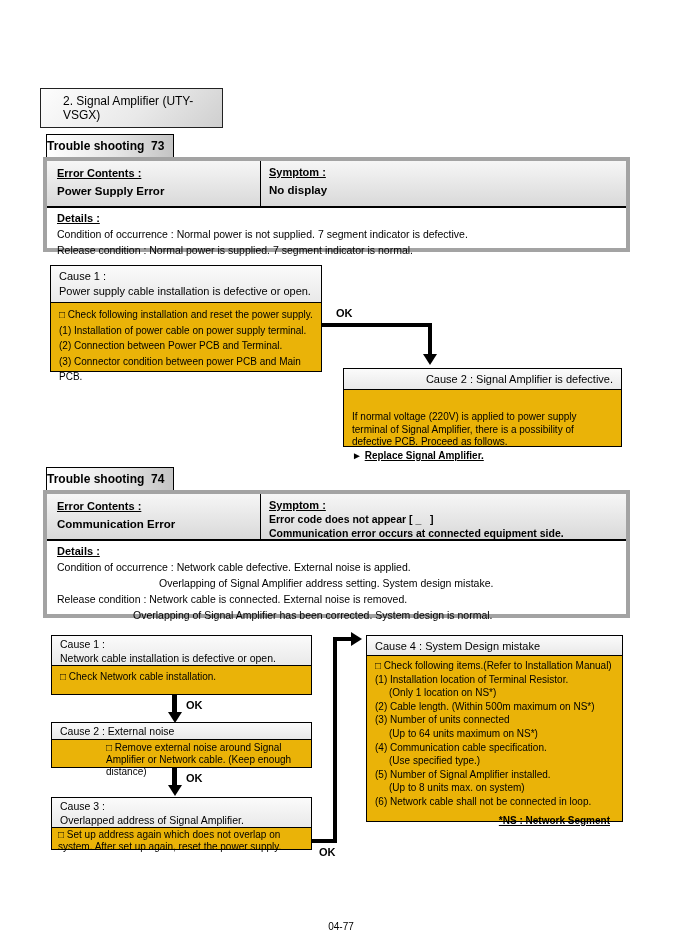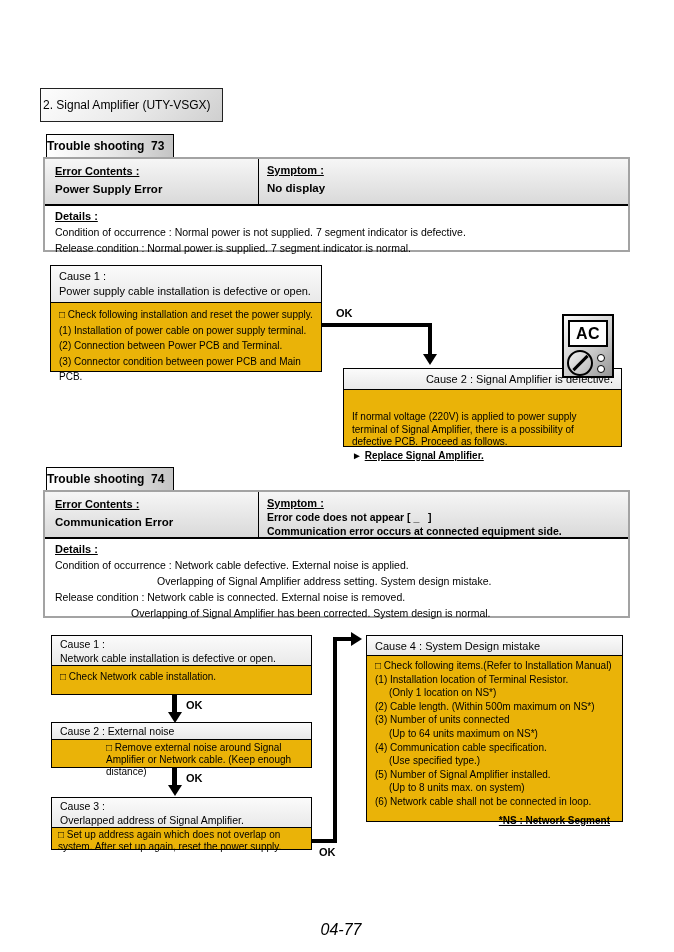--- a/index.html
+++ b/index.html
@@ -7,40 +7,40 @@
   #page {
     position:relative; width:674px; height:952px; margin:0 auto;
     background:#ffffff; color:#000;
     font-family:"Liberation Sans", sans-serif;
     overflow:hidden;
   }
   .abs { position:absolute; }
 
   
   .title-box {
-    left:40px; top:88px; width:183px; height:34px;
+    left:40px; top:88px; width:183px; height:40px;
     border:1px solid #222;
     background:linear-gradient(135deg,#fdfdfd 0%,#e9e9e9 55%,#cfcfcf 100%);
-    display:flex; align-items:center; padding-left:2px;
+    display:flex; align-items:center; padding-left:22px;
     font-size:12px;
   }
 
   
   .tab {
     height:23px; width:128px;
     border:1px solid #000; border-bottom:none;
     background:linear-gradient(to right,#ffffff 0%,#e6e6e6 55%,#c4c4c4 100%);
     display:flex; align-items:center; 
     font-weight:bold; font-size:12px; white-space:pre;
   }
   #tab73 { left:46px; top:134px; }
   #tab74 { left:46px; top:467px; }
 
   
-  .ts-table { border:2px solid #a3a3a3; background:#fff; }
+  .ts-table { border:4px solid #a3a3a3; background:#fff; }
   #table73 { left:43px; top:157px; width:587px; height:95px; }
   #table74 { left:43px; top:490px; width:587px; height:128px; }
   .ts-row1 { display:flex; border-bottom:2px solid #000; }
   #table73 .ts-row1 { height:47px; }
   #table74 .ts-row1 { height:47px; }
   .cell-left {
     width:214px; border-right:1px solid #000;
     background:linear-gradient(#f6f6f6,#d9d9d9);
     padding:6px 10px;
   }
@@ -120,21 +120,21 @@
     position:relative; overflow:hidden;
   }
   .meter-dial .slash {
     position:absolute; left:10px; top:1px; width:3px; height:20px;
     background:#000; transform:rotate(45deg);
   }
   .meter-terminals { display:flex; flex-direction:column; margin-left:4px; }
   .meter-terminals .t { width:8px; height:8px; border:1.5px solid #000; border-radius:50%; background:#fff; }
   .meter-terminals .t + .t { margin-top:3px; }
 
-  .footer { left:8px; right:0; top:921px; text-align:center; font-size:16px;font-style:italic; }
+  .footer { left:8px; right:0; top:921px; text-align:center; font-size:10px; }
 </style>
 </head>
 <body>
 
 <div id="page">
 
   <div class="abs title-box">
     <span>2. Signal Amplifier (UTY-VSGX)</span>
   </div>
 
@@ -171,32 +171,20 @@
       <div>(2) Connection between Power PCB and Terminal.</div>
       <div>(3) Connector condition between power PCB and Main PCB.</div>
     </div>
   </div>
 
   <div class="abs ok" style="left:336px; top:307px;">OK</div>
   <div class="abs line" style="left:322px; top:323px; width:110px; height:4px;"></div>
   <div class="abs line" style="left:428px; top:323px; width:4px; height:31px;"></div>
   <div class="abs arrow-down" style="left:423px; top:354px;"></div>
 
-  <div id="meter" class="abs">
-    <div class="meter-display">AC</div>
-    <div class="meter-row">
-      <div class="meter-dial">
-          <div class="slash"></div>
-        </div>
-      <div class="meter-terminals">
-        <div class="t"></div>
-          <div class="t"></div>
-      </div>
-    </div>
-  </div>
 
   <div id="c73-2" class="abs cause">
     <div class="cause-hd">
       <span>Cause 2 : Signal Amplifier is defective.</span>
     </div>
     <div class="cause-bd">
       <div>If normal voltage (220V) is applied to power supply terminal of Signal Amplifier, there is a possibility of defective PCB. Proceed as follows.</div>
       <div class="action-line">
         <span>►</span>
         <span class="action-text">Replace Signal Amplifier.</span>

